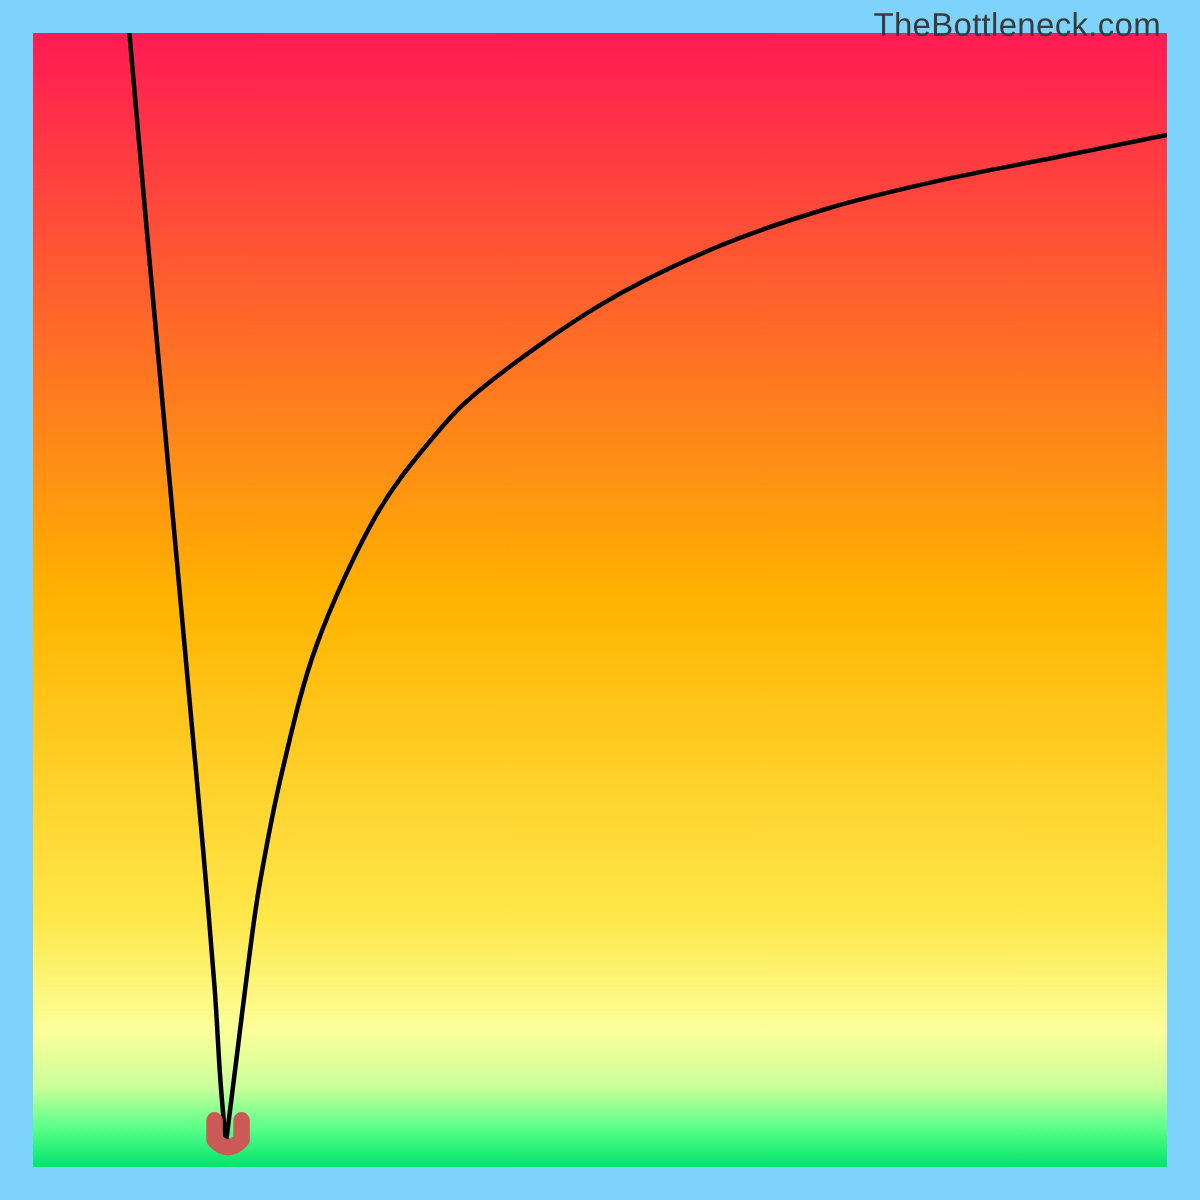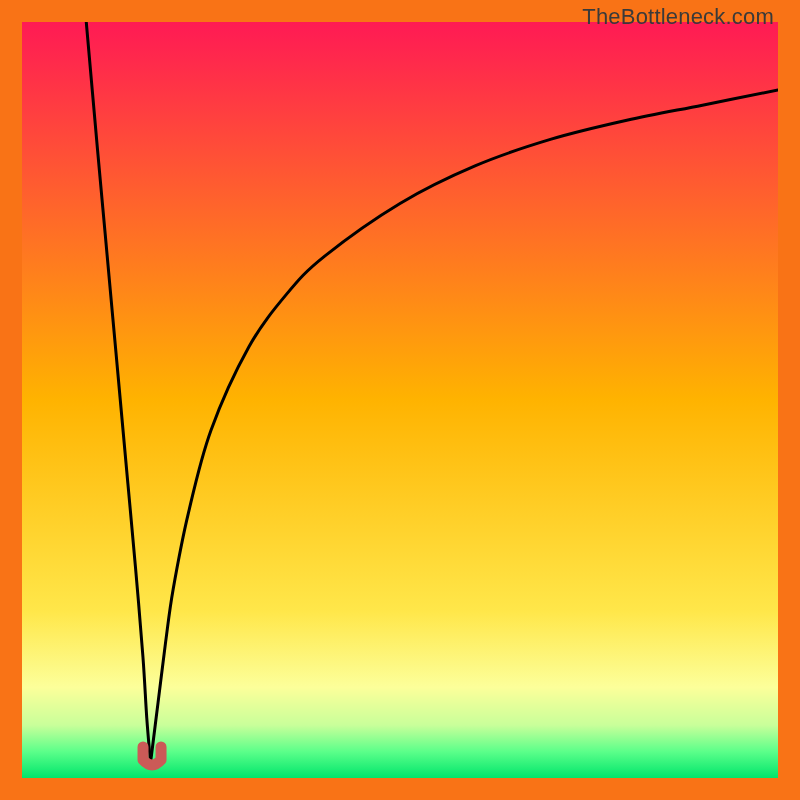--- a/index.html
+++ b/index.html
@@ -8,21 +8,21 @@
     width: 800px;
     height: 800px;
     overflow: hidden;
     background: #000;
     font-family: Arial, Helvetica, sans-serif;
   }
   .frame {
     position: absolute;
     left: 0; top: 0;
     width: 800px; height: 800px;
-    background: #f97316;
+    background: #7dd3fc;
   }
   .plot {
     position: absolute;
     left: 22px;
     top: 22px;
     width: 756px;
     height: 756px;
     overflow: hidden;
   }
   .watermark {

